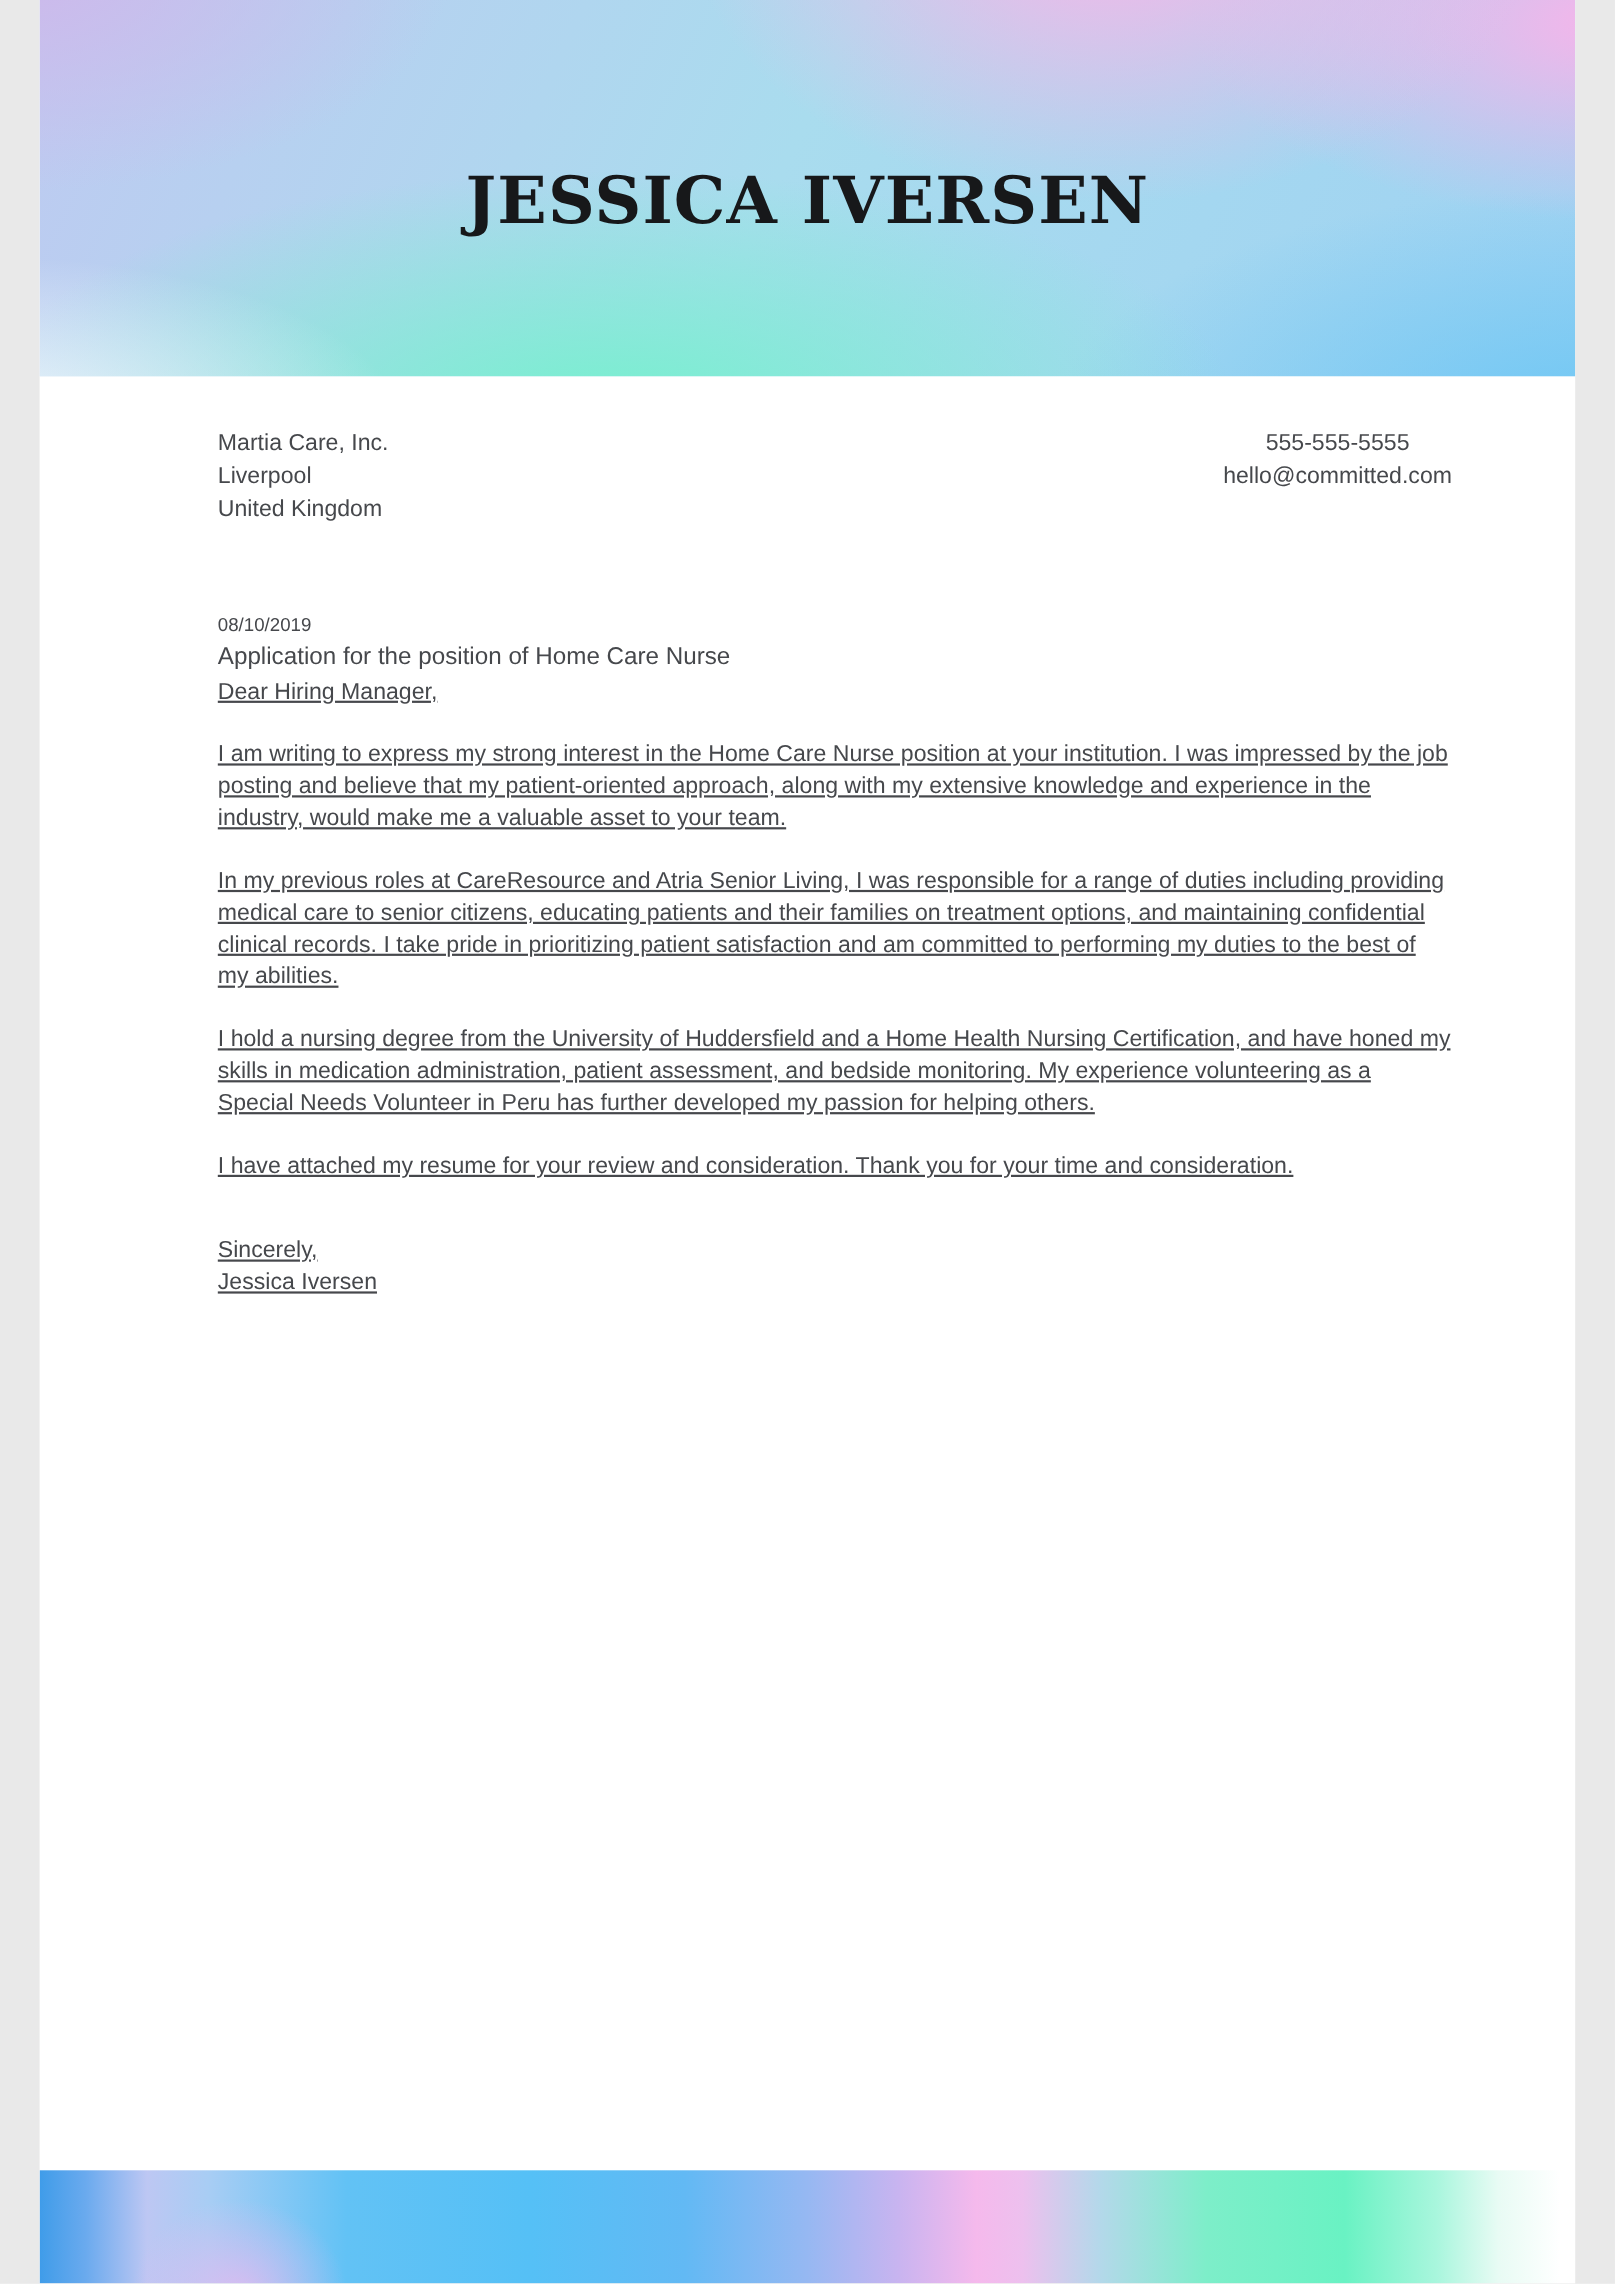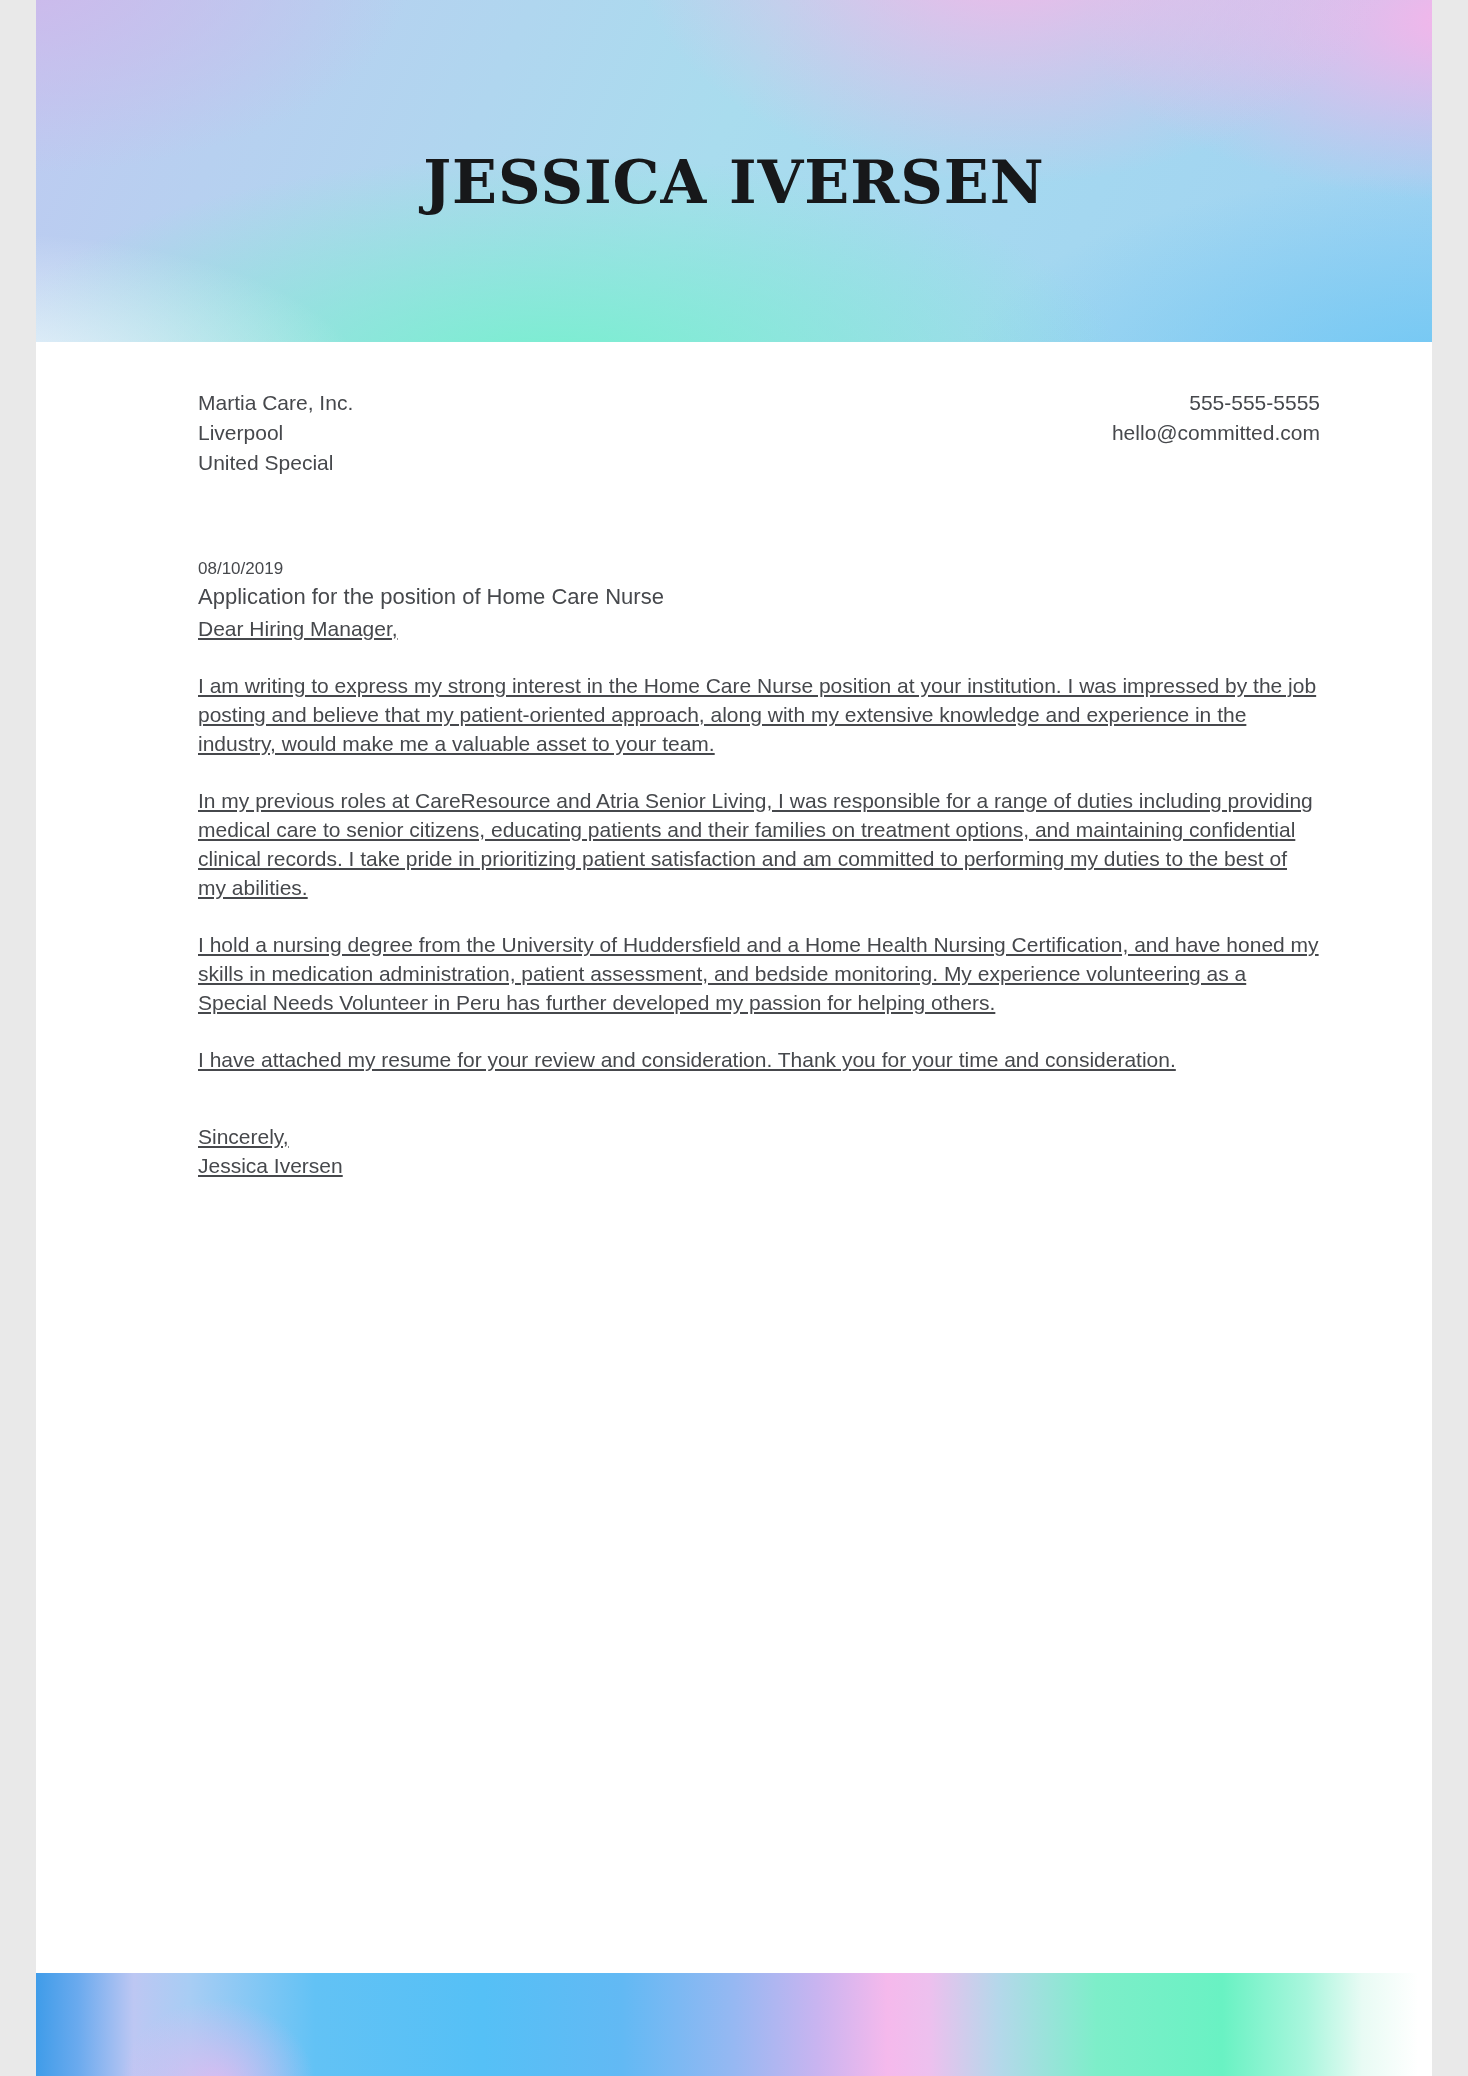--- a/index.html
+++ b/index.html
@@ -46,21 +46,21 @@
     padding: 46px 112px 0 162px;
     font-size: 21px;
     line-height: 29px;
   }
   .addr-row {
     display: flex;
     justify-content: space-between;
     align-items: flex-start;
     line-height: 30px;
   }
-  .contact-block { text-align: right; margin-left: 24px; }
+  .contact-block { text-align: center; margin-left: 24px; }
   .date {
     margin-top: 80px;
     font-size: 17px;
     line-height: 22px;
   }
   .subject {
     font-size: 22px;
     line-height: 34px;
   }
   .content p { margin: 0 0 28px 0; text-decoration: underline; }
@@ -90,21 +90,21 @@
   <header class="header">
     <h1>JESSICA IVERSEN</h1>
   </header>
 
   <main class="content">
 
     <div class="addr-row">
       <div class="recipient-block">
         <div>Martia Care, Inc.</div>
         <div>Liverpool</div>
-        <div>United Special</div>
+        <div>United Kingdom</div>
       </div>
       <div class="contact-block">
         <div>555-555-5555</div>
         <div>hello@committed.com</div>
       </div>
     </div>
 
     <div class="date">08/10/2019</div>
     <div class="subject">Application for the position of Home Care Nurse</div>
 

